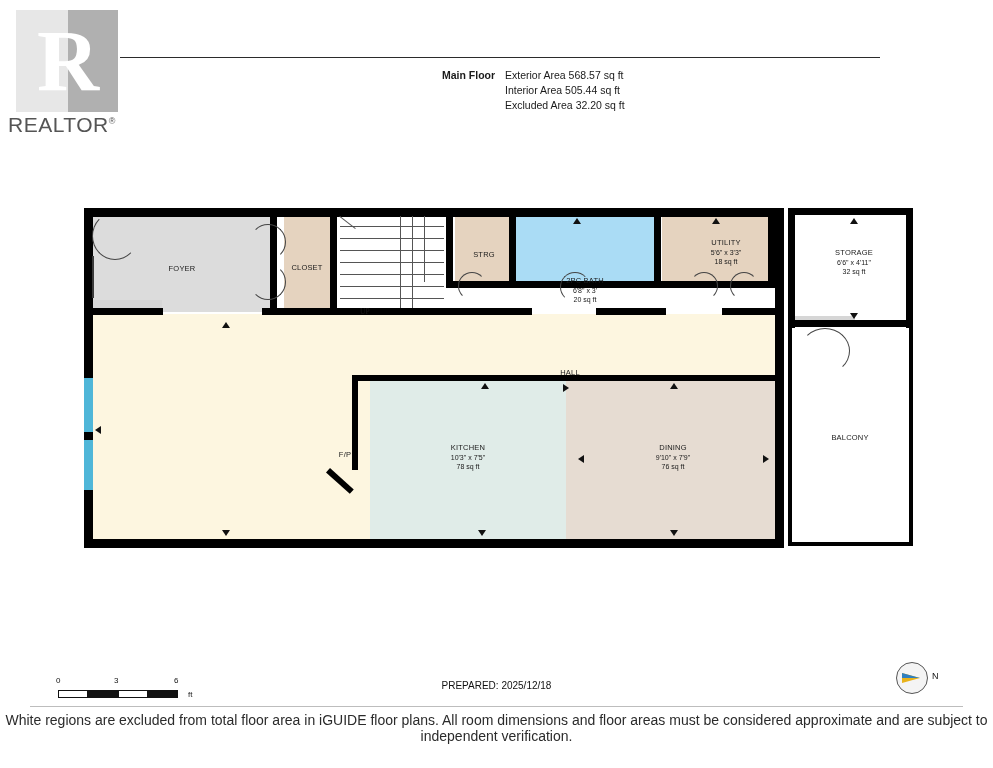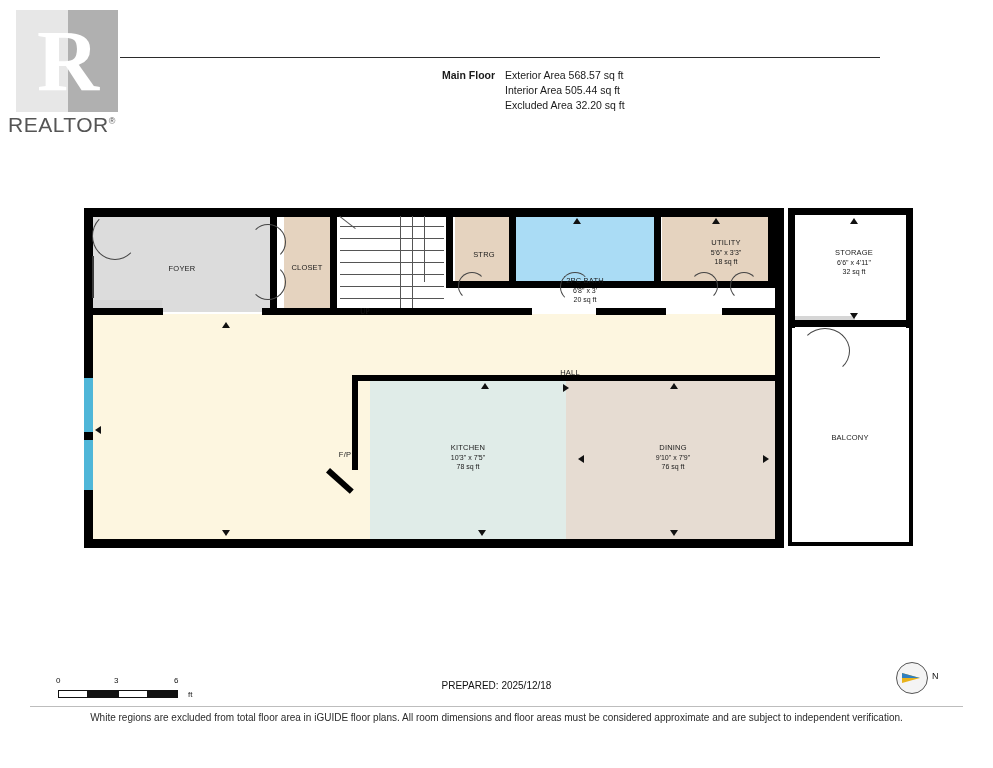--- a/index.html
+++ b/index.html
@@ -299,21 +299,21 @@
     width: 933px;
     height: 1px;
     background: #bdbdbd;
   }
   .disclaimer {
     position: absolute;
     left: 0;
     top: 712px;
     width: 993px;
     text-align: center;
-    font-size: 10px;
+    font-size: 14px;
     color: #2b2b2b;
   }
 </style>
 </head>
 <body>
 
 <div class="header">
 
   <div class="realtor-logo">
     <div class="realtor-mark">

